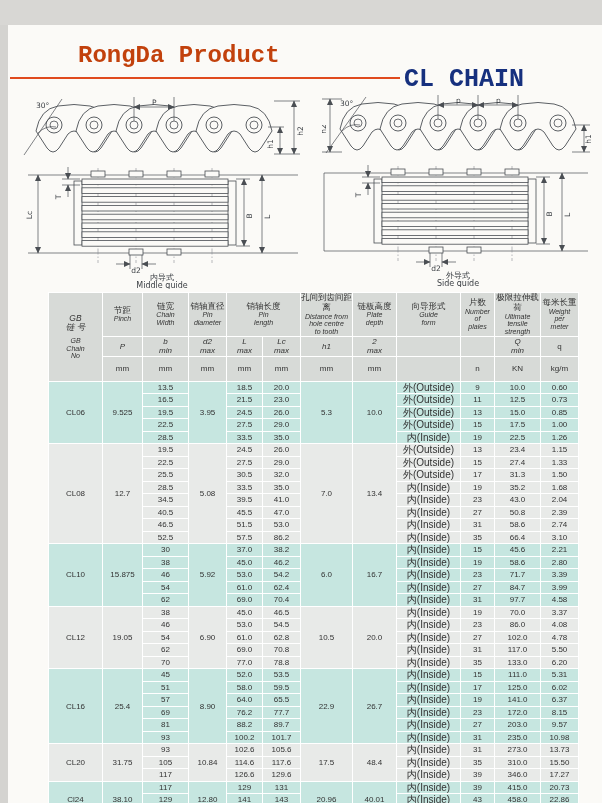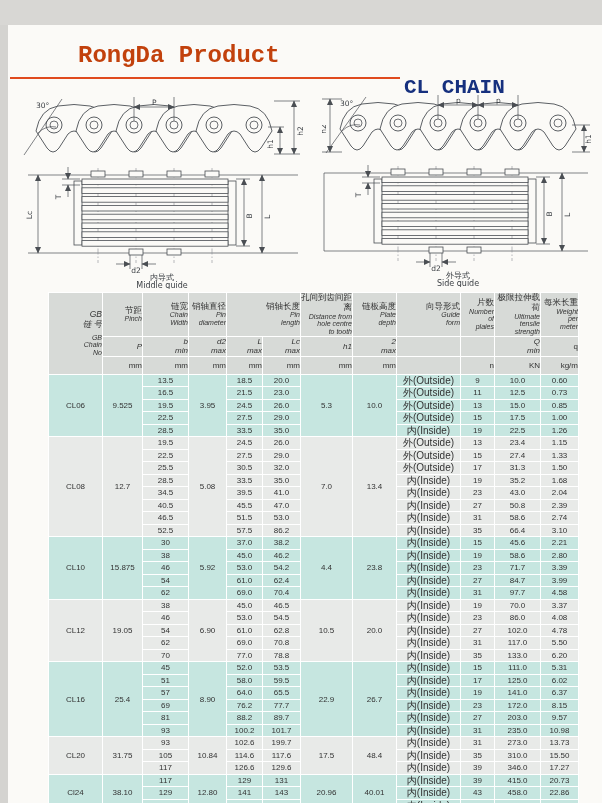--- a/index.html
+++ b/index.html
@@ -11,23 +11,23 @@
   .band-top{position:absolute;left:0;top:0;width:602px;height:25px;background:#d8d7d4;}
   .band-left{position:absolute;left:0;top:25px;width:8px;height:778px;background:#d4d3d0;}
 
   .brand{
     position:absolute;left:30px;top:42px;
     font-family:"Liberation Mono", monospace;font-weight:bold;
     font-size:24px;color:#c2410c;white-space:nowrap;margin-left:48px;
   }
   .rule{position:absolute;left:10px;top:77px;width:390px;height:2px;background:#e04a1e;}
   .product{
-    position:absolute;left:404px;top:76px;
+    position:absolute;left:404px;top:65px;
     font-family:"Liberation Mono", monospace;font-weight:bold;
-    font-size:21px;color:#16307e;white-space:nowrap;
+    font-size:25px;color:#16307e;white-space:nowrap;
   }
 
   .diag{position:absolute;text-decoration:underline;}
   .diag-left{left:22px;top:97px;}
   .diag-right{left:322px;top:95px;}
   svg text{font-family:"DejaVu Sans", sans-serif;font-size:7.5px;fill:#3a3e43;}
   svg text.cap{font-size:8px;}
   .thin{stroke:#4a4e53;stroke-width:0.7;fill:none;}
   .dimline{stroke:#4a4e53;stroke-width:0.7;fill:none;}
   .cline{stroke:#8b8f94;stroke-width:0.6;fill:none;stroke-dasharray:6 2 1.5 2;}
@@ -38,24 +38,24 @@
 
   table.spec{
     position:absolute;left:48px;top:292px;width:530px;
     border-collapse:collapse;table-layout:fixed;
     font-size:8px;color:#333;text-align:center;
   }
   table.spec th,table.spec td{
     border:1px solid #ffffff;padding:0;font-weight:normal;
     overflow:hidden;line-height:1.15;
   }
-  table.spec thead th{background:#d7dad7;vertical-align:middle;text-align:right;}
+  table.spec thead th{background:#d7dad7;vertical-align:middle;}
   tr.hrow1{height:42px;}
   tr.hrow2{height:20px;}
-  tr.hrow3{height:18px;}
+  tr.hrow3{height:25px;}
   tbody tr{height:12.35px;}
   tbody tr.g-cyan td{background:#c6e6e0;}
   tbody tr.g-pale td{background:#e8eae8;}
   .pre{white-space:pre-line;font-style:italic;}
   .hcn{font-size:8.5px;display:block;}
   .hen{font-size:7px;display:block;line-height:1.1;}
   td.c-guide{font-size:10px;}
 </style>
 </head>
 <body>
@@ -500,22 +500,22 @@
         <td>66.4</td>
         <td>3.10</td>
       </tr>
       <tr class="g-cyan">
         <td rowspan="5">CL10</td>
         <td rowspan="5">15.875</td>
         <td>30</td>
         <td rowspan="5">5.92</td>
         <td>37.0</td>
         <td>38.2</td>
-        <td rowspan="5">4.4</td>
-        <td rowspan="5">23.8</td>
+        <td rowspan="5">6.0</td>
+        <td rowspan="5">16.7</td>
         <td class="c-guide">内(Inside)</td>
         <td>15</td>
         <td>45.6</td>
         <td>2.21</td>
       </tr>
       <tr class="g-cyan">
         <td>38</td>
         <td>45.0</td>
         <td>46.2</td>
         <td class="c-guide">内(Inside)</td>
@@ -658,21 +658,21 @@
         <td>31</td>
         <td>235.0</td>
         <td>10.98</td>
       </tr>
       <tr class="g-pale">
         <td rowspan="3">CL20</td>
         <td rowspan="3">31.75</td>
         <td>93</td>
         <td rowspan="3">10.84</td>
         <td>102.6</td>
-        <td>199.7</td>
+        <td>105.6</td>
         <td rowspan="3">17.5</td>
         <td rowspan="3">48.4</td>
         <td class="c-guide">内(Inside)</td>
         <td>31</td>
         <td>273.0</td>
         <td>13.73</td>
       </tr>
       <tr class="g-pale">
         <td>105</td>
         <td>114.6</td>

